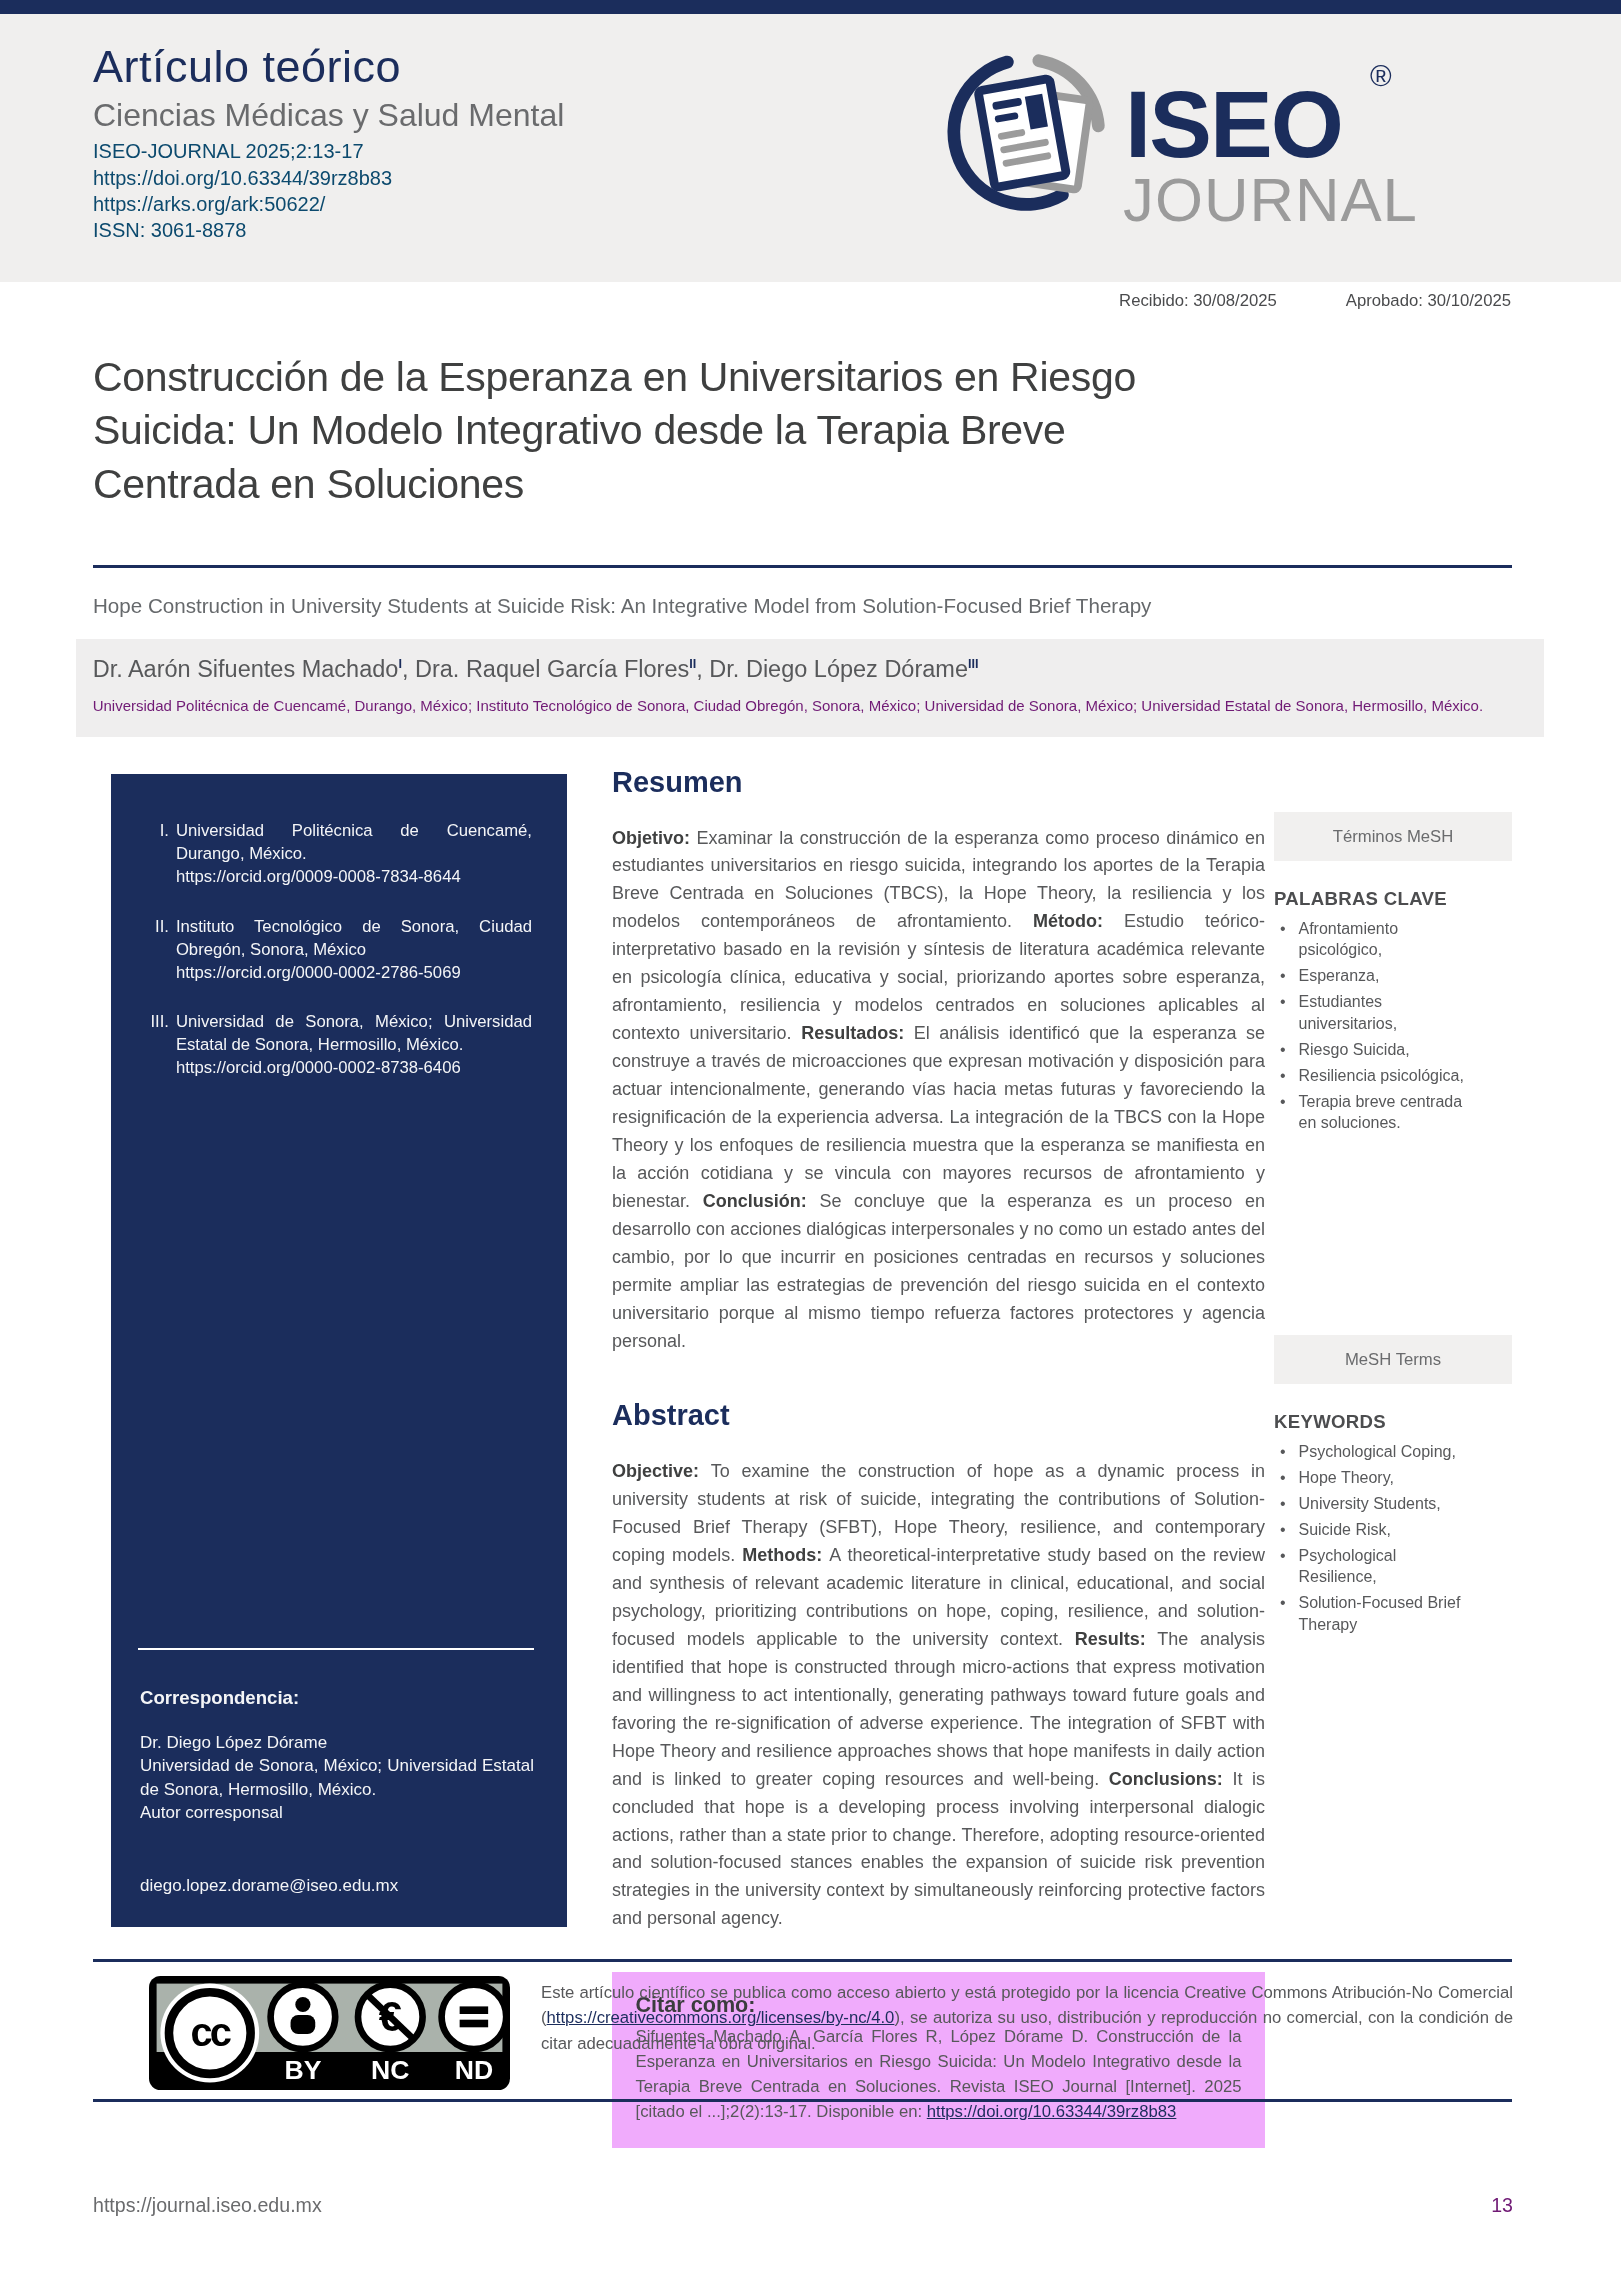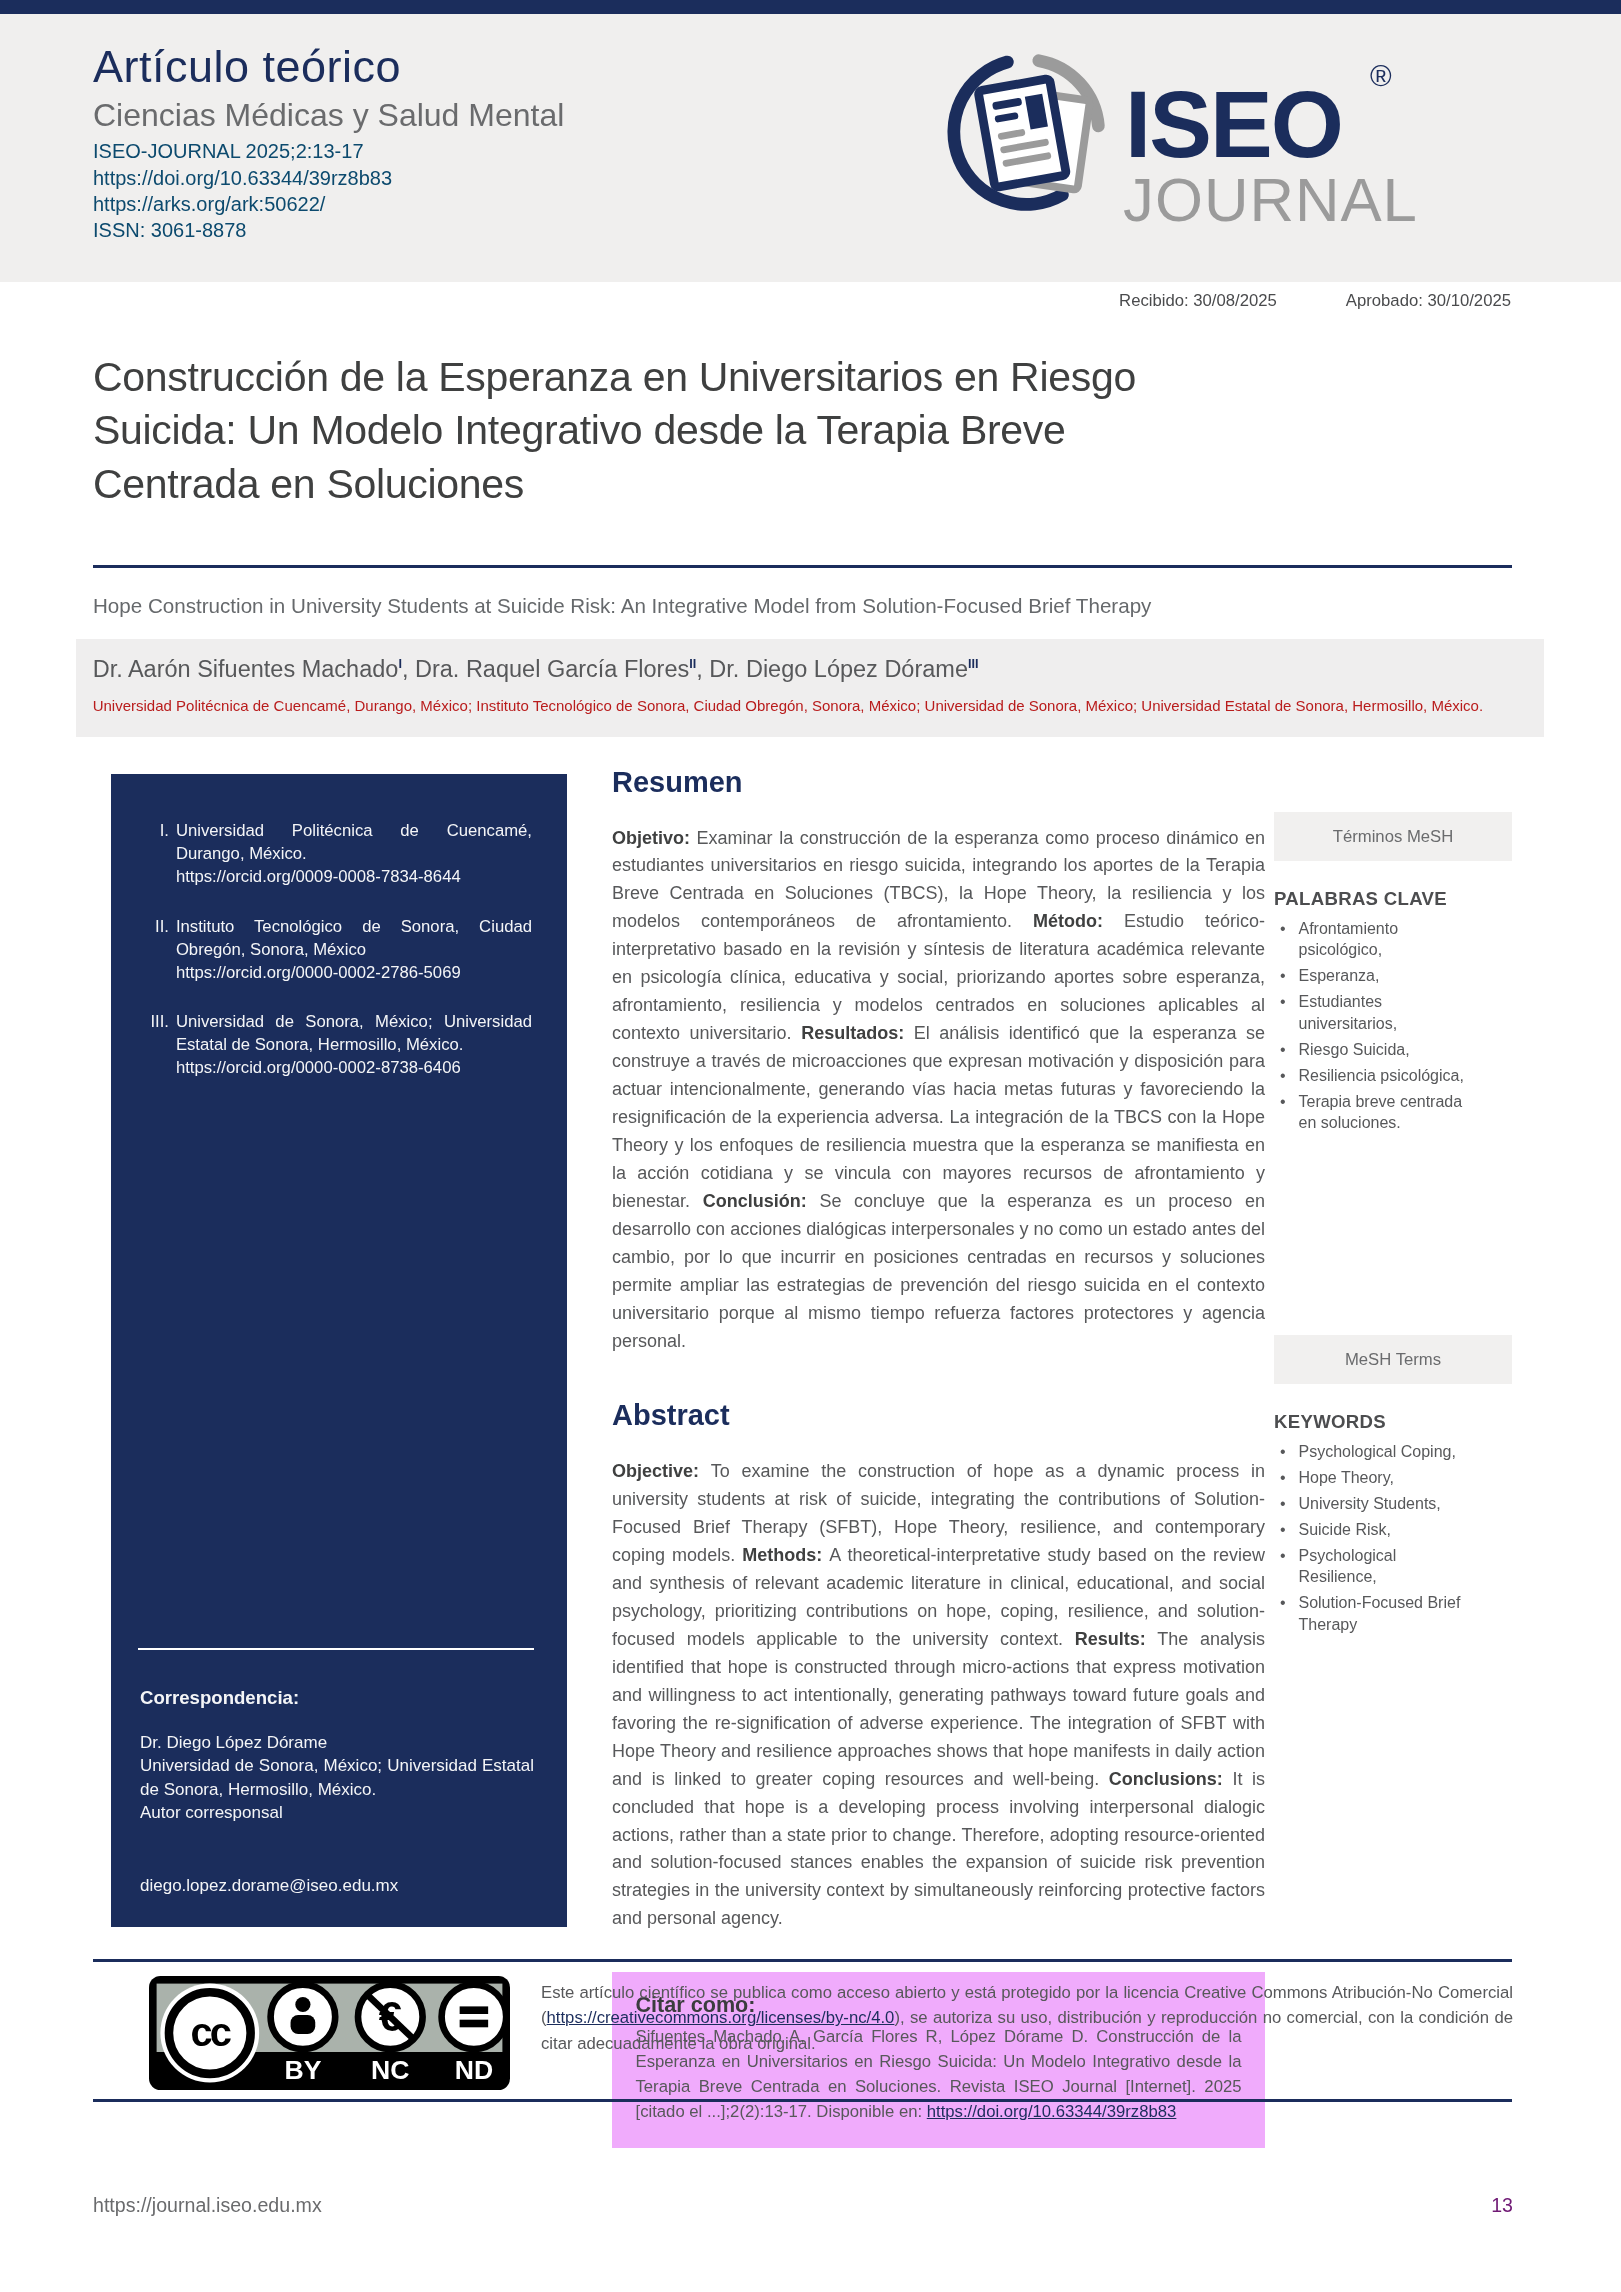--- a/index.html
+++ b/index.html
@@ -26,21 +26,21 @@
   
   .main-title{left:93px;top:351px;width:1049px;font-size:41px;line-height:1.30;color:#3f4040;font-weight:400;letter-spacing:-0.3px;}
   .rule{height:2.9px;background:#1b2d5c;}
   .rule-title{left:93px;top:565px;width:1419px;}
   .title-en{left:93px;top:594px;width:1402px;font-size:20.6px;color:#66696c;font-weight:400;}
 
   
   .authors-band{left:76px;top:639px;width:1468px;background:#efeeee;padding:16.7px 16.7px 14.7px 16.7px;box-sizing:border-box;}
   .authors-line{font-size:23.5px;color:#57585a;}
   .authors-line sup{color:#1b2d5c;font-weight:700;font-size:12.7px;}
-  .authors-affils{margin-top:8.8px;font-size:15px;color:#b91c1c;line-height:2.05;text-align:justify;}
+  .authors-affils{margin-top:8.8px;font-size:15px;color:#701a75;line-height:2.05;text-align:justify;}
 
   
   .sidebar{left:111px;top:774px;width:456px;height:1153px;background:#1b2d5c;color:#f4f5f7;}
   .affs{position:absolute;left:29px;top:45px;width:392px;}
   .aff{display:flex;margin-bottom:26.5px;font-size:16.7px;line-height:1.38;}
   .aff-num{min-width:29px;text-align:right;padding-right:6.9px;flex:none;}
   .aff-body{flex:1;text-align:justify;}
   .orcid{display:block;text-align:left;}
   .sidebar-rule{position:absolute;left:27.4px;top:874px;width:396px;height:2px;background:#ffffff;}
   .corr-title{position:absolute;left:29px;top:913px;font-size:18.6px;font-weight:700;}

